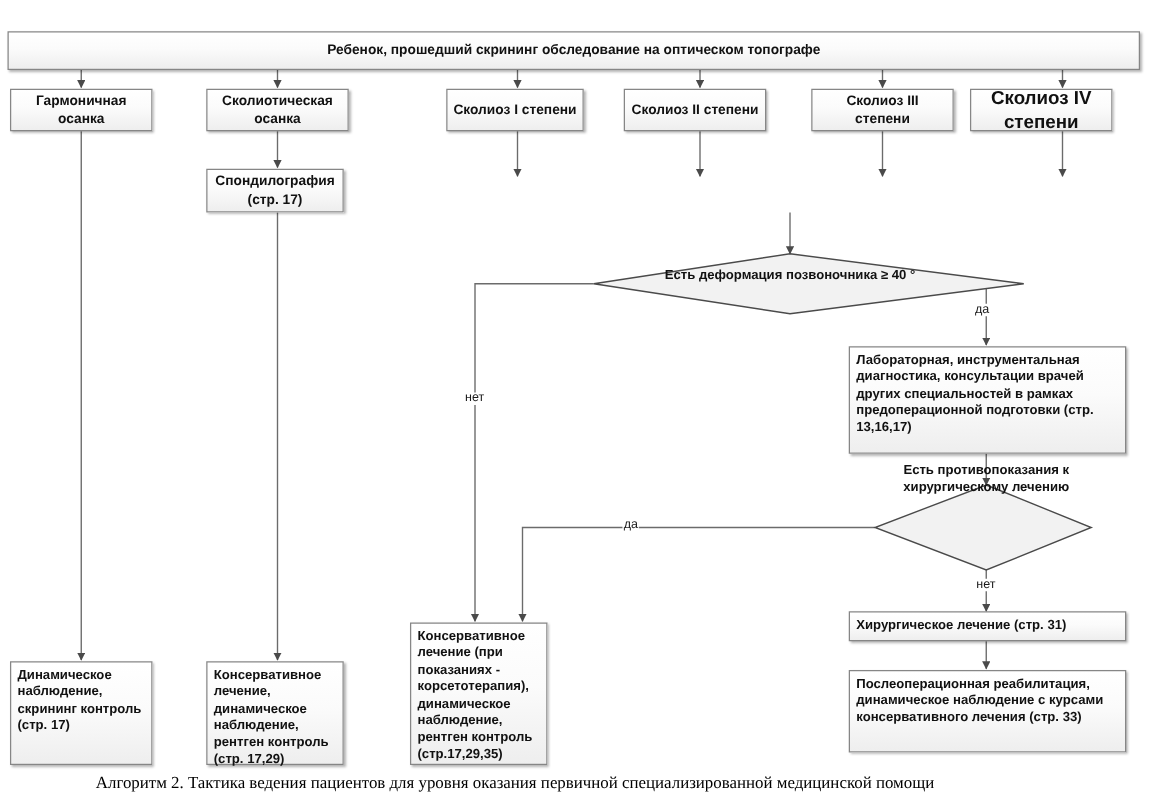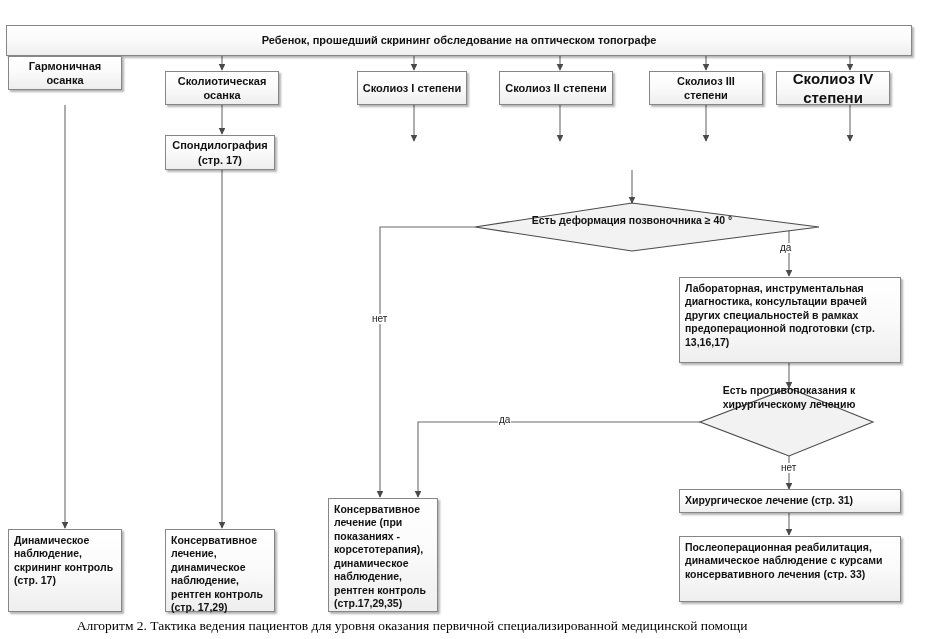--- a/index.html
+++ b/index.html
@@ -128,21 +128,21 @@
     <g stroke="#4a4a4a" stroke-width="1.1">
       <polygon points="632,203 819,227 632,251 475,227" fill="#f2f2f2"></polygon>
       <polygon points="789,388 873,422 789,456 700,422" fill="#f2f2f2"></polygon>
     </g>
   </svg>
 
   <div class="node center" style="left:6px; top:25px; width:906px; height:31px; font-size:11px;">
     <span>Ребенок, прошедший скрининг обследование на оптическом топографе</span>
   </div>
 
-  <div class="node center" style="left:8px; top:56px; width:114px; height:34px; font-size:11px;">
+  <div class="node center" style="left:8px; top:71px; width:114px; height:34px; font-size:11px;">
     <span>Гармоничная осанка</span>
   </div>
 
   <div class="node center" style="left:165px; top:71px; width:114px; height:34px; font-size:11px;">
     <span>Сколиотическая осанка</span>
   </div>
 
   <div class="node center" style="left:357px; top:71px; width:110px; height:34px; font-size:11px;">
     <span>Сколиоз I степени</span>
   </div>
@@ -185,21 +185,21 @@
   </div>
 
   <div class="node left" style="left:328px; top:498px; width:110px; height:114px; font-size:10.5px;">
     <span>Консервативное лечение (при показаниях - корсетотерапия), динамическое наблюдение, рентген контроль (стр.17,29,35)</span>
   </div>
 
   <div class="diamond-label" style="left:500px; top:214px; width:264px; height:26px; font-size:10.5px;">
     <span>Есть деформация позвоночника ≥ 40 °</span>
   </div>
 
-  <div class="diamond-label" style="left:712px; top:384px; width:154px; height:60px; font-size:10.5px;">
+  <div class="diamond-label" style="left:712px; top:370px; width:154px; height:60px; font-size:10.5px;">
     <span>Есть противопоказания к хирургическому лечению</span>
   </div>
 
   <div class="edge-label" style="left:779px; top:243px;"><span>да</span></div>
 
   <div class="edge-label" style="left:371px; top:314px;"><span>нет</span></div>
 
   <div class="edge-label" style="left:498px; top:415px;"><span>да</span></div>
 
   <div class="edge-label" style="left:780px; top:463px;"><span>нет</span></div>

